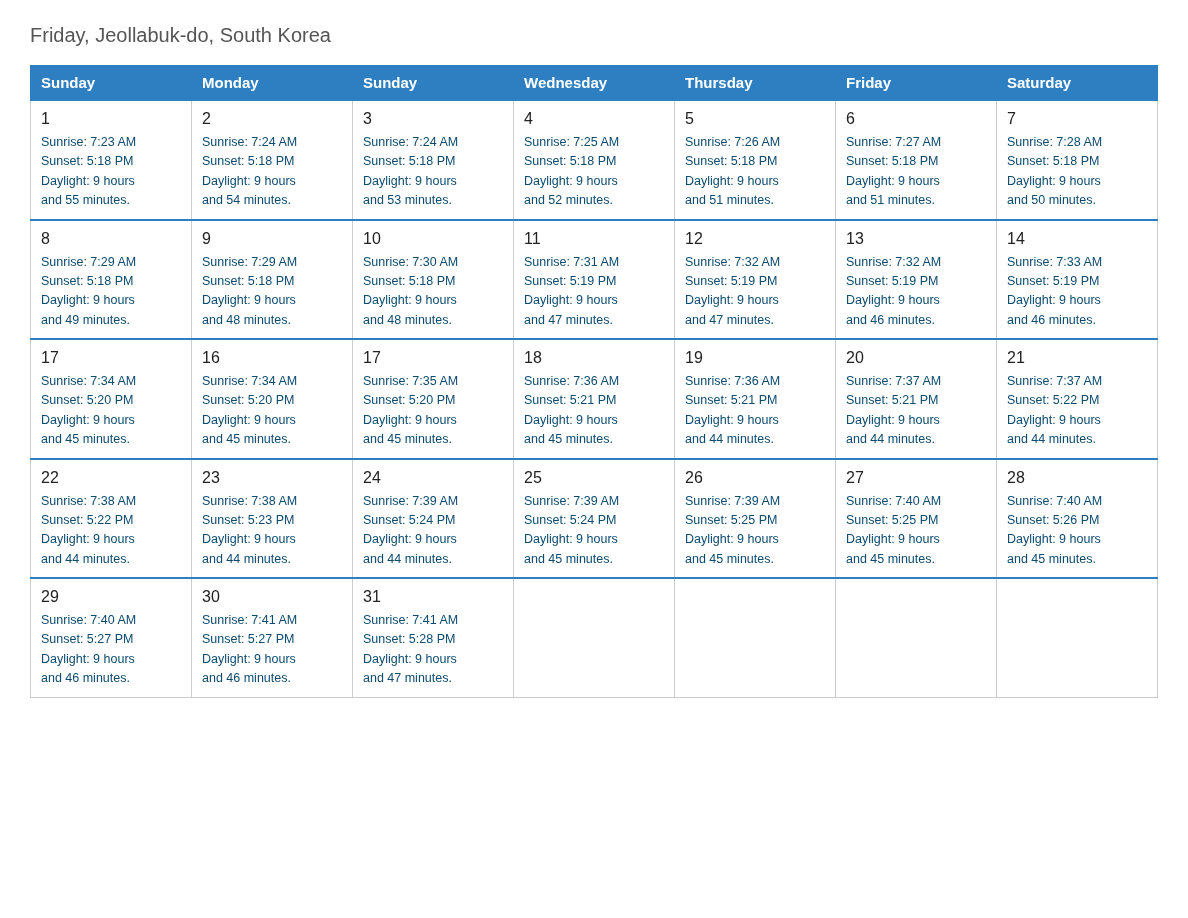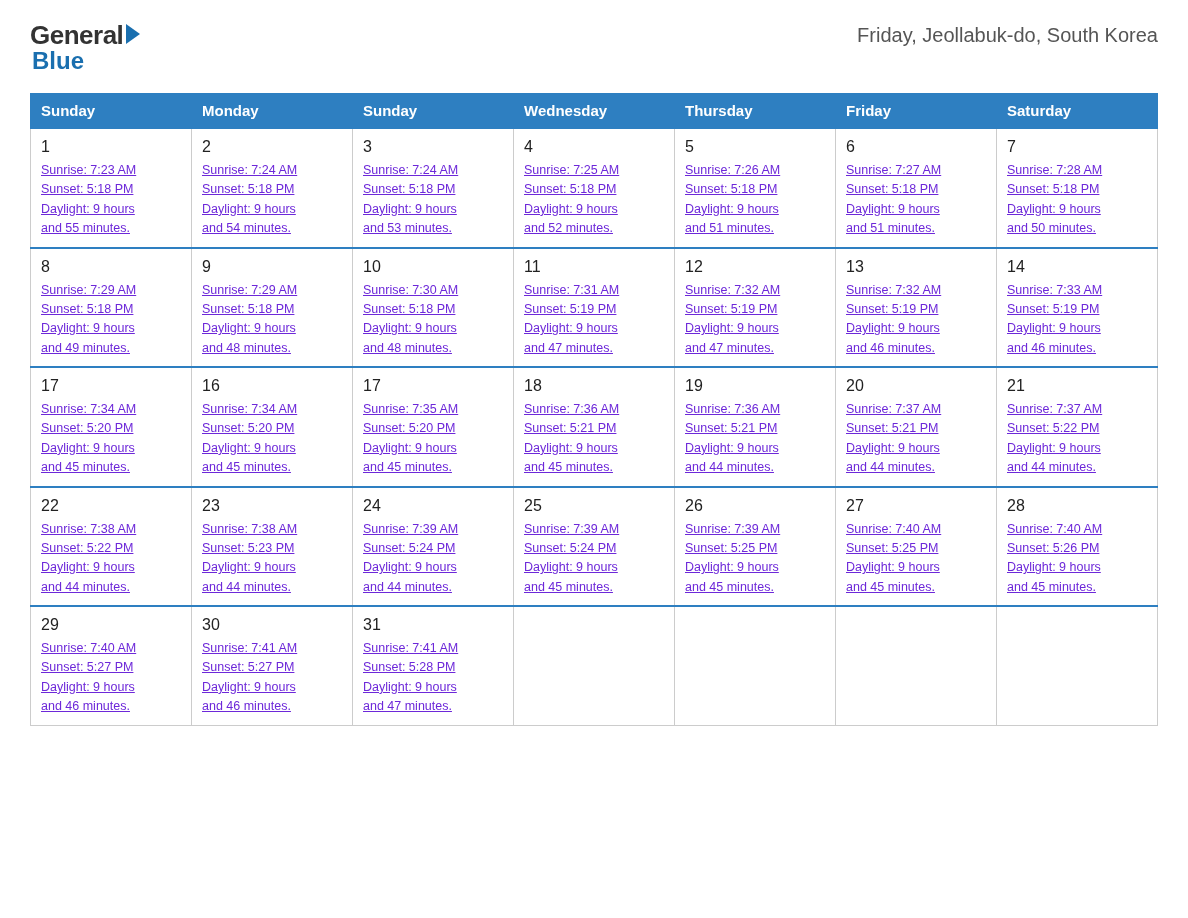--- a/index.html
+++ b/index.html
@@ -86,40 +86,32 @@
       height: 100px;
     }
     tbody tr td .day-num {
       font-size: 16px;
       font-weight: normal;
       color: #222;
       display: block;
       margin-bottom: 2px;
     }
     tbody tr td .day-info {
-      color: #6d28d9;
+      color: #0c4a6e;
       font-size: 12.5px;
       line-height: 1.55;
-      text-decoration: underline;
     }
     tbody tr td.empty {
       background: #fff;
     }
   </style>
 </head>
 <body>
 
 <div class="header">
-  <div class="logo">
-    <div class="logo-top">
-      <span class="logo-general">General</span>
-      <div class="logo-triangle"></div>
-    </div>
-    <span class="logo-subtitle">Blue</span>
-  </div>
   <div class="title-block">
     <div class="calendar-subtitle">Friday, Jeollabuk-do, South Korea</div>
   </div>
 </div>
 
 <table>
   <thead>
     <tr>
     <th>Sunday</th>
         <th>Monday</th>

